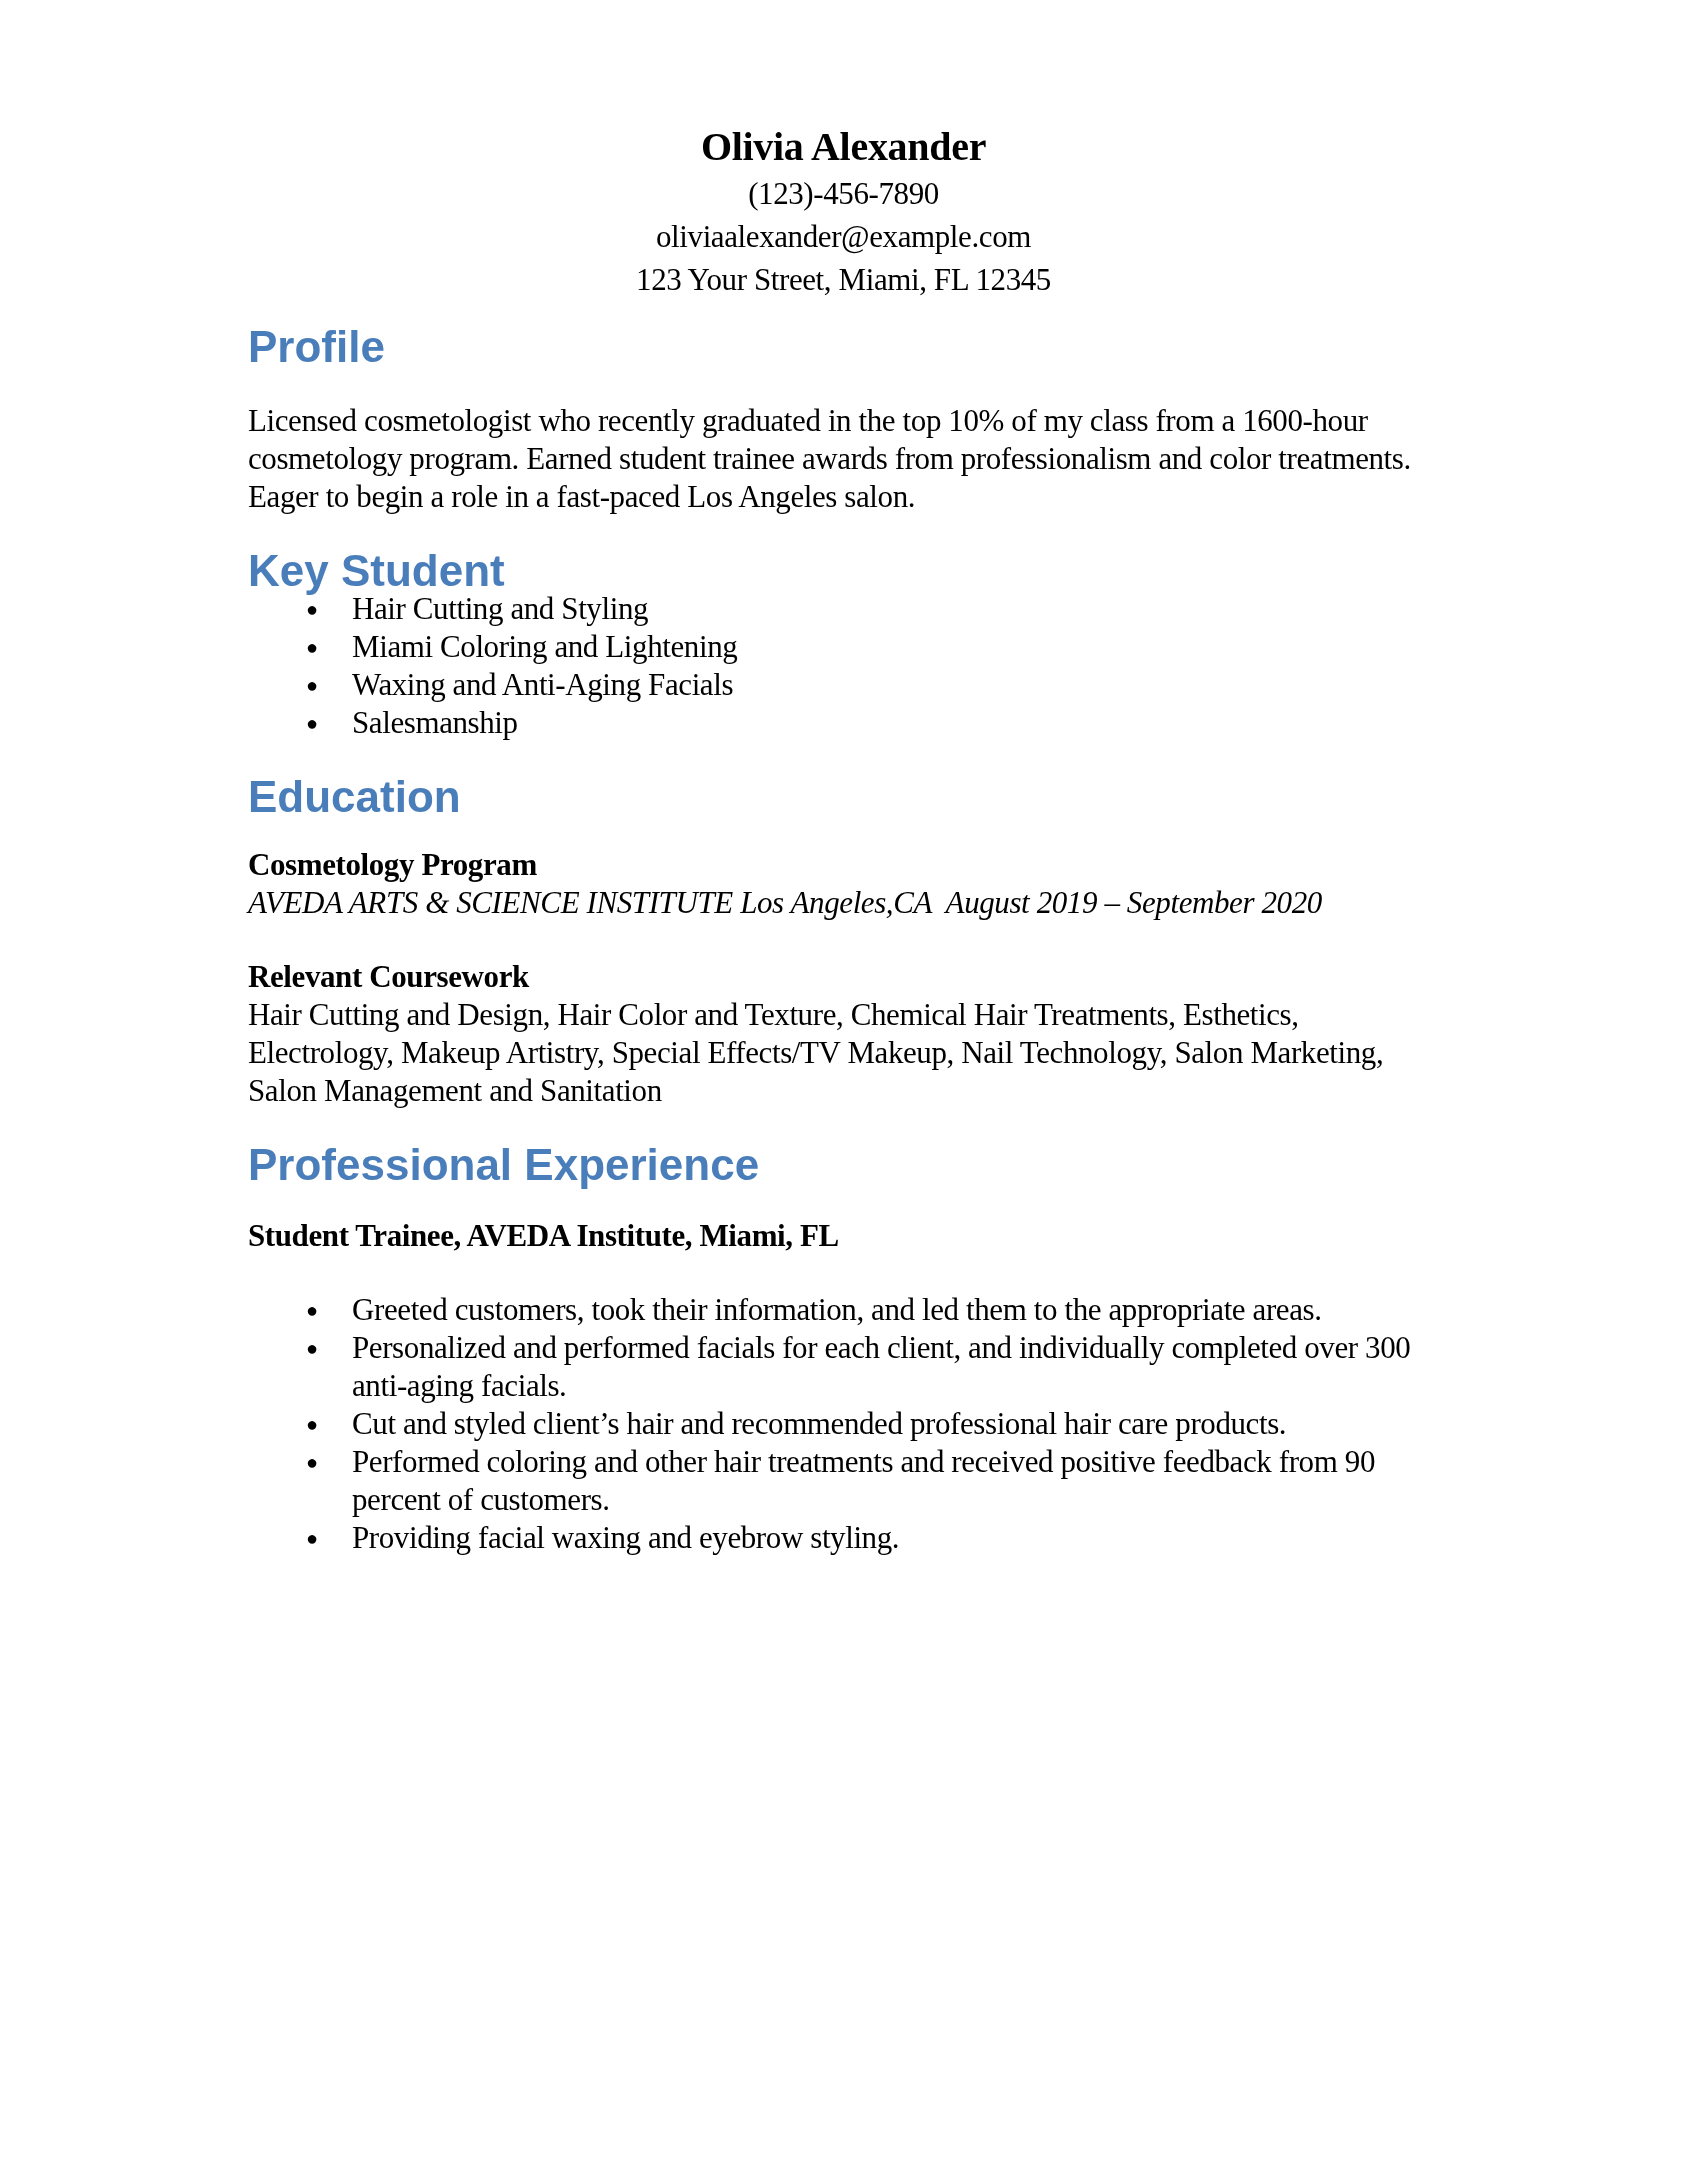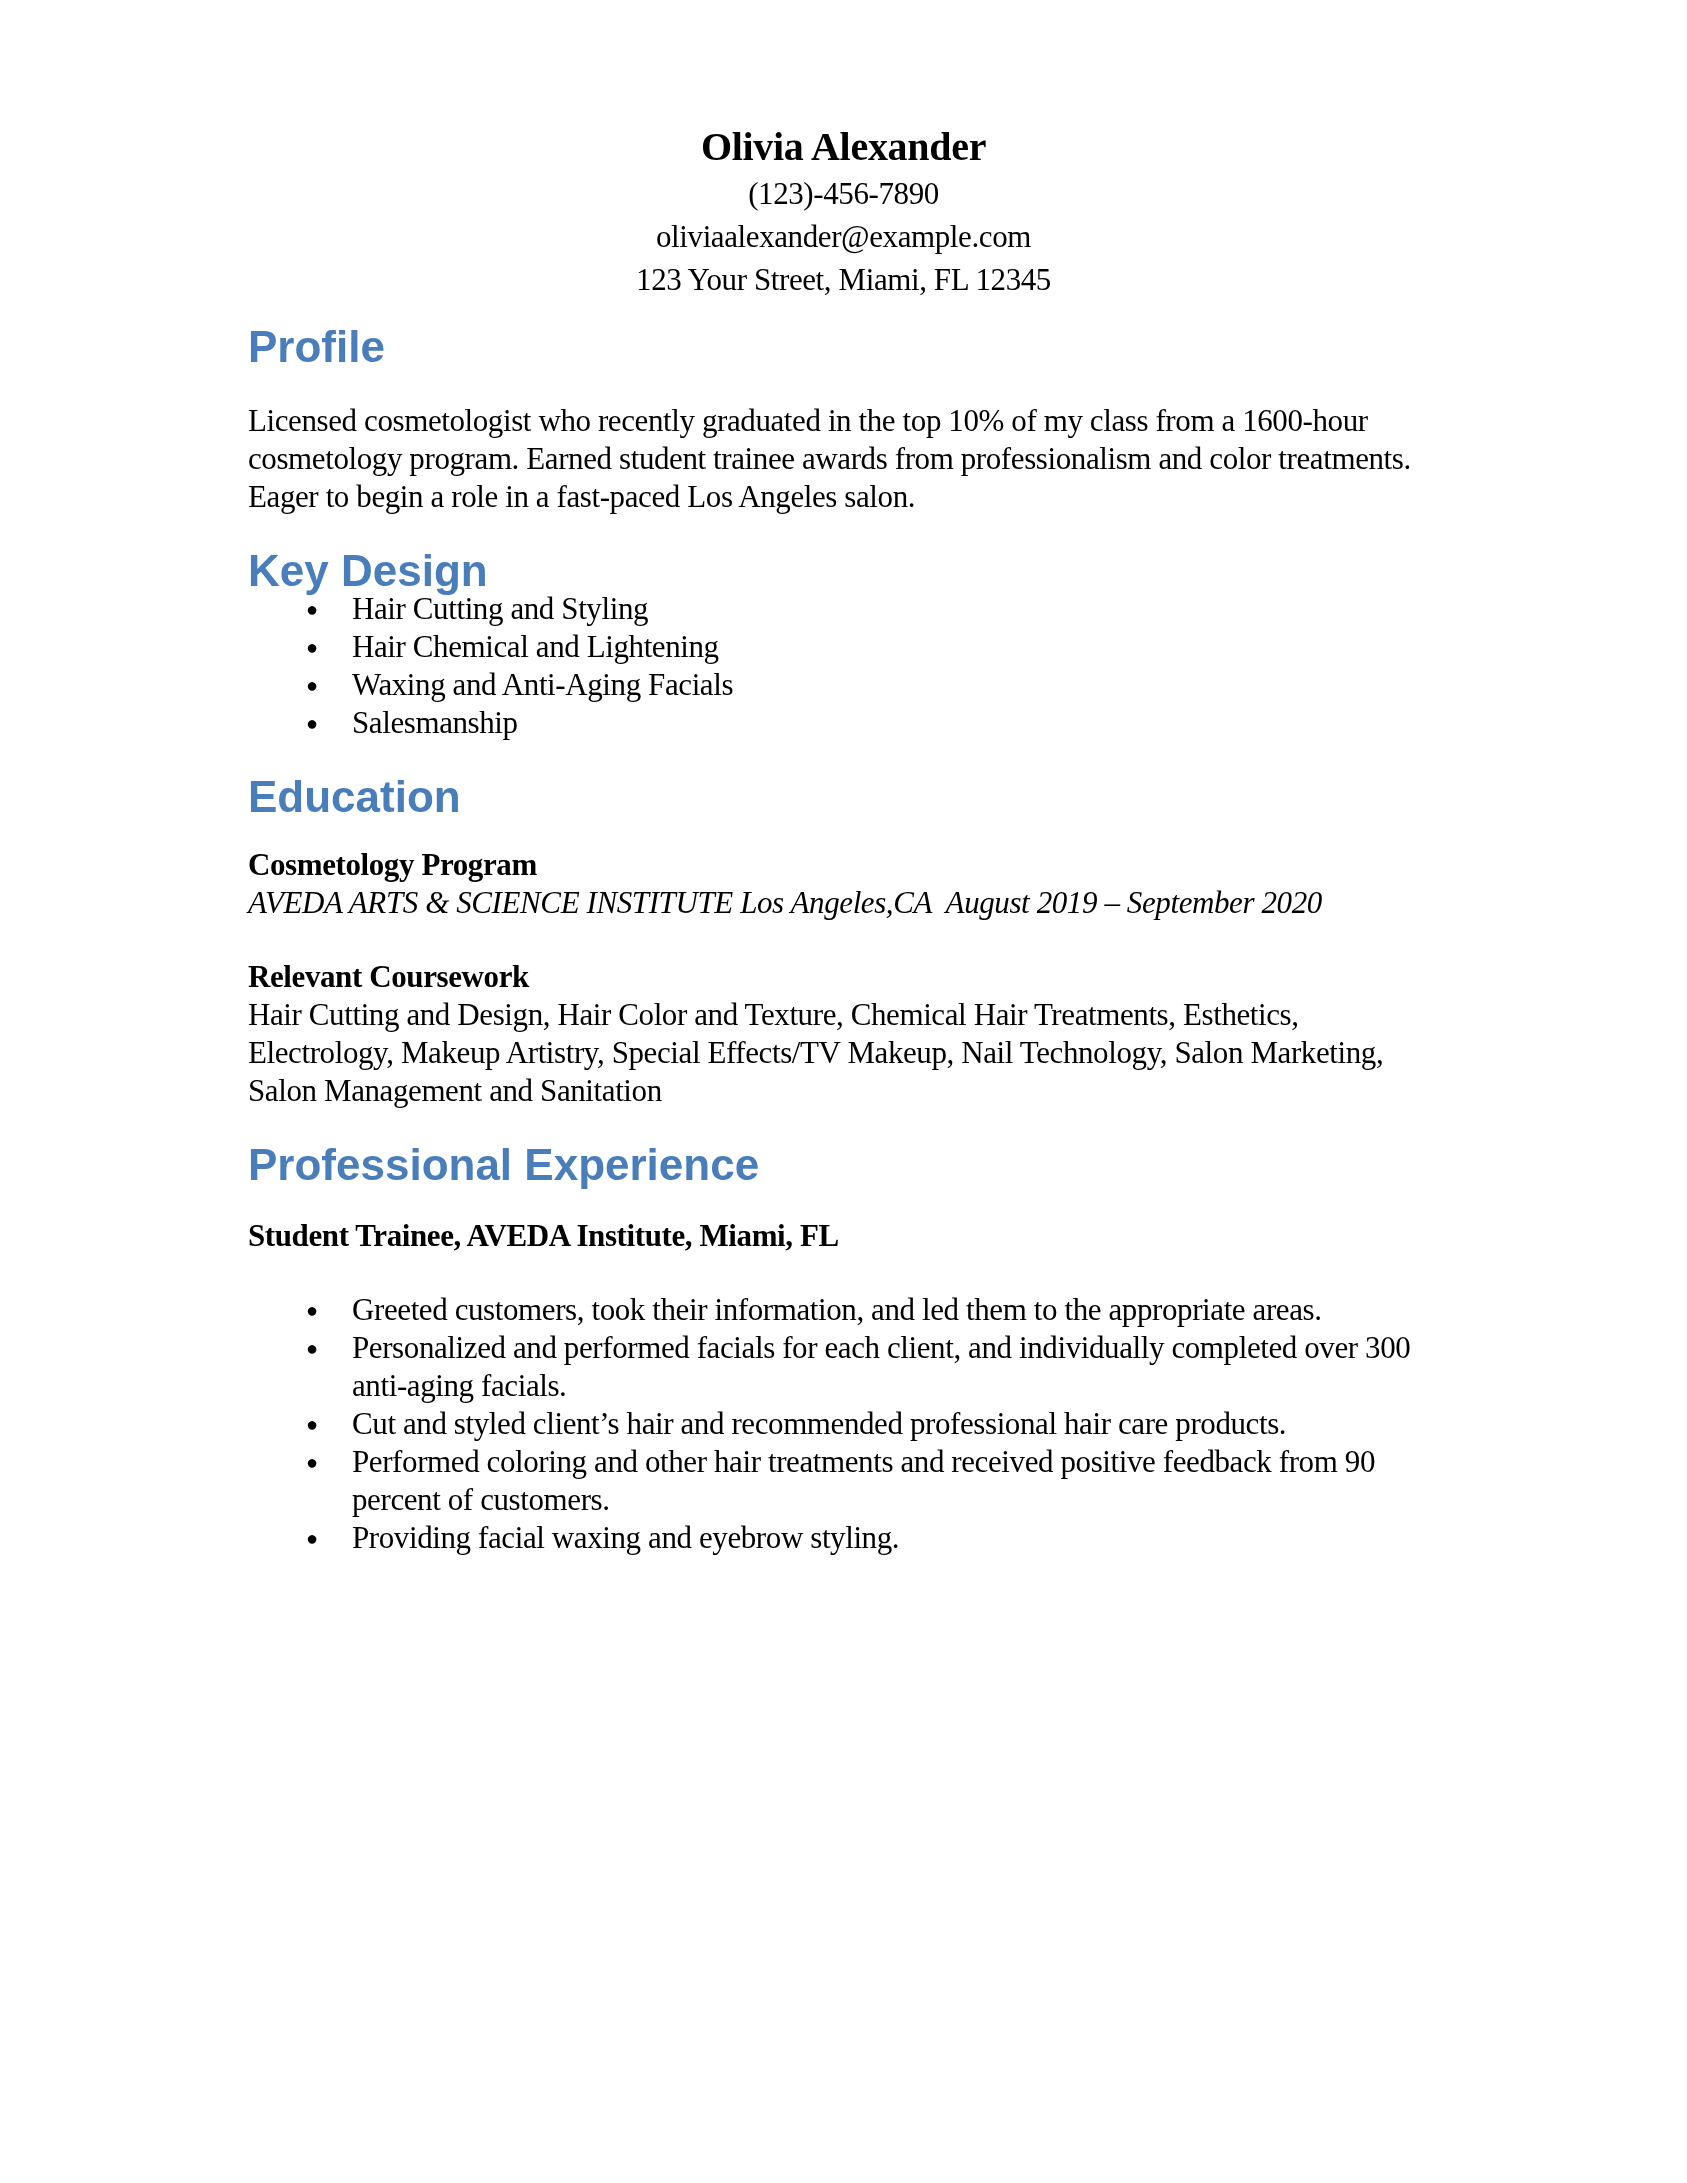--- a/index.html
+++ b/index.html
@@ -76,24 +76,24 @@
     <div class="contact-line">oliviaalexander@example.com</div>
     <div class="contact-line">123 Your Street, Miami, FL 12345</div>
   </header>
 
   <section>
     <h2 class="sec first">Profile</h2>
     <p class="para">Licensed cosmetologist who recently graduated in the top 10% of my class from a 1600-hour cosmetology program. Earned student trainee awards from professionalism and color treatments. Eager to begin a role in a fast-paced Los Angeles salon.</p>
   </section>
 
   <section>
-    <h2 class="sec">Key Design</h2>
+    <h2 class="sec">Key Student</h2>
     <ul class="list skills">
       <li>Hair Cutting and Styling</li>
-      <li>Hair Chemical and Lightening</li>
+      <li>Miami Coloring and Lightening</li>
       <li>Waxing and Anti-Aging Facials</li>
       <li>Salesmanship</li>
     </ul>
   </section>
 
   <section>
     <h2 class="sec">Education</h2>
     <div class="entry">
       <p class="bold">Cosmetology Program</p>
       <p class="italic prewrap">AVEDA ARTS &amp; SCIENCE INSTITUTE Los Angeles,CA  August 2019 – September 2020</p>

